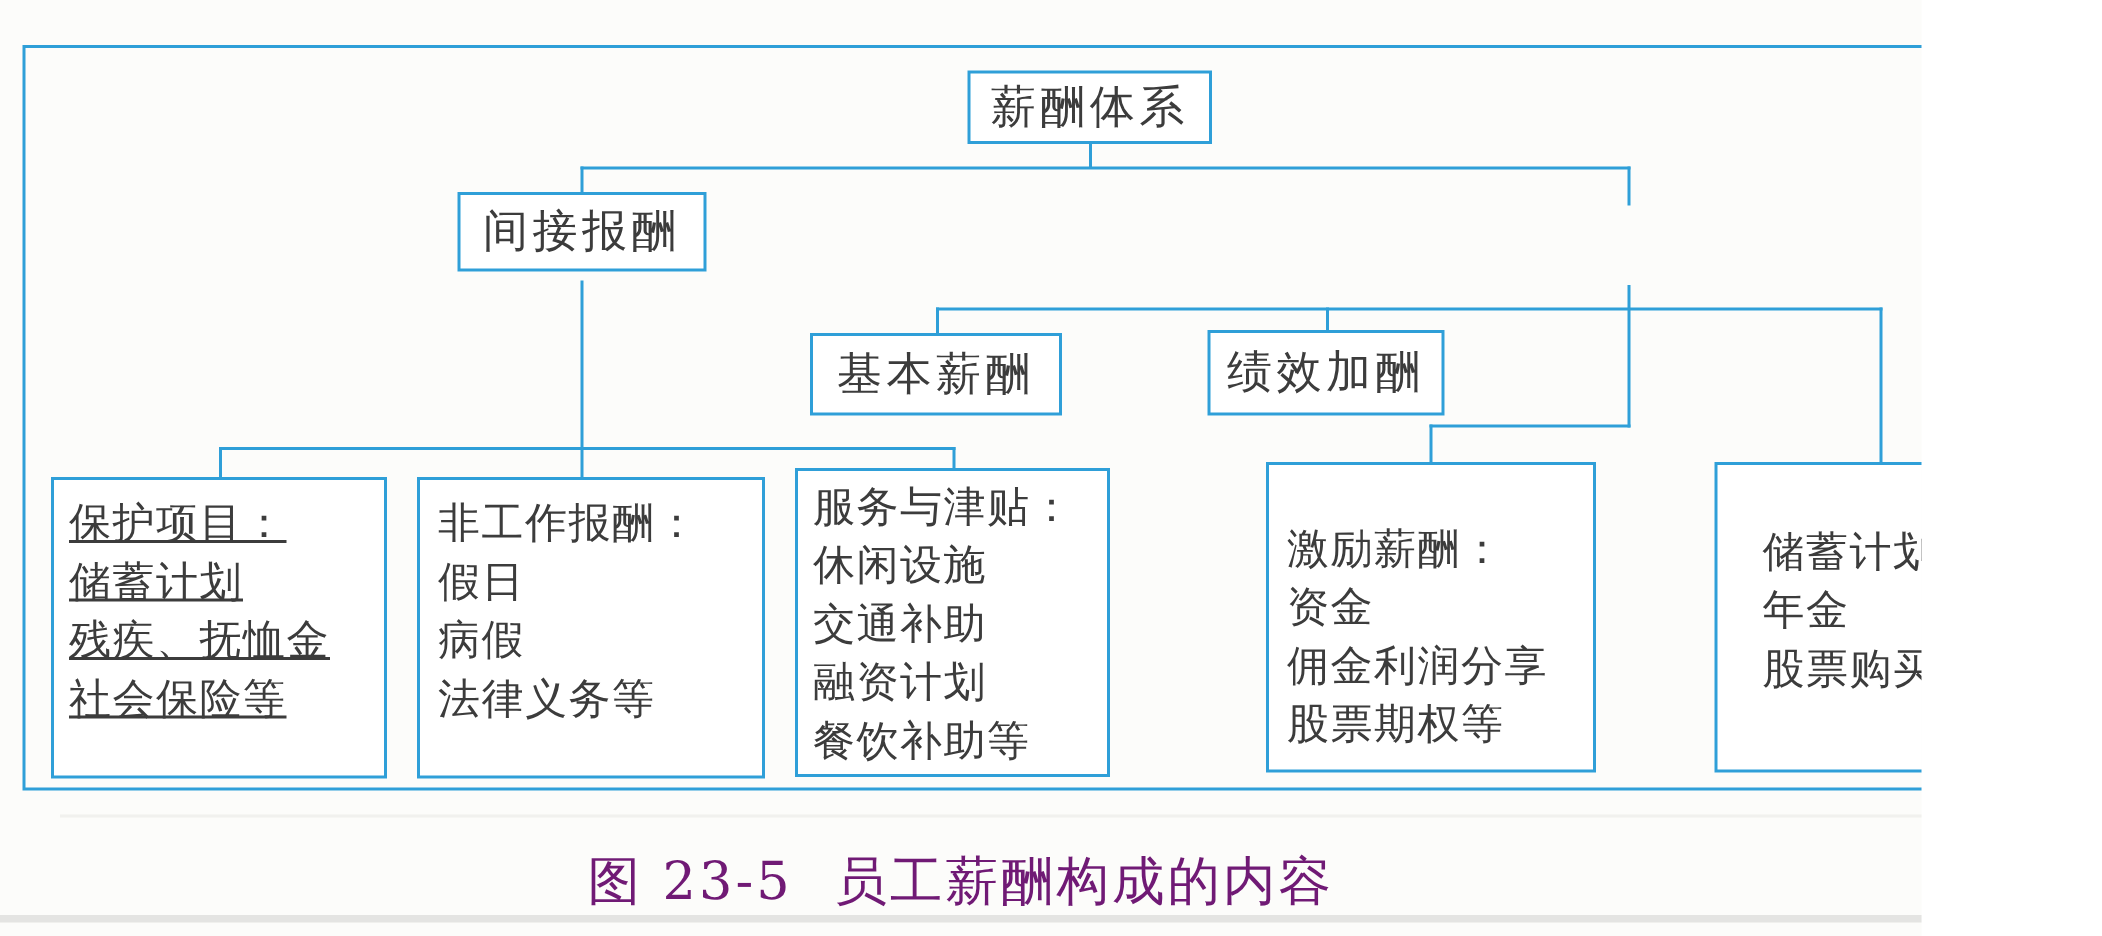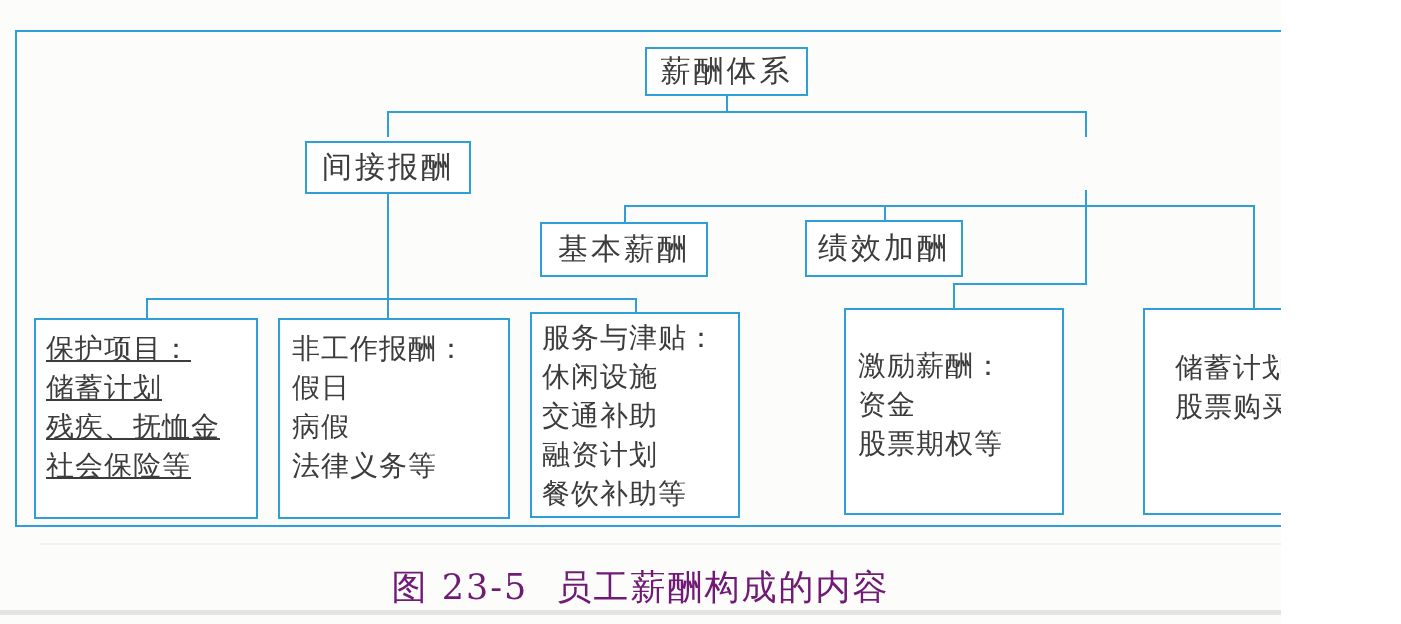--- a/index.html
+++ b/index.html
@@ -64,21 +64,21 @@
   <div class="line" style="left:1253px; top:205px; width:2px; height:105px;"></div>
 
   <div class="line" style="left:1085px; top:190px; width:2px; height:95px;"></div>
   <div class="line" style="left:953px; top:283px; width:134px; height:2px;"></div>
   <div class="line" style="left:953px; top:283px; width:2px;  height:27px;"></div>
 
   <div class="node" style="left:645px; top:47px; width:163px; height:49px;">
     <span>薪酬体系</span>
   </div>
 
-  <div class="node" style="left:305px; top:141px; width:166px; height:53px;">
+  <div class="node" style="left:305px; top:128px; width:166px; height:53px;">
     <span>间接报酬</span>
   </div>
 
 
   <div class="node" style="left:540px; top:222px; width:168px; height:55px;">
     <span>基本薪酬</span>
   </div>
 
   <div class="node" style="left:805px; top:220px; width:158px; height:57px;">
     <span>绩效加酬</span>
@@ -102,25 +102,27 @@
     <span class="ln">服务与津贴：</span>
     <span class="ln">休闲设施</span>
     <span class="ln">交通补助</span>
     <span class="ln">融资计划</span>
     <span class="ln">餐饮补助等</span>
   </div>
 
   <div class="leaf pad-d" style="left:844px; top:308px; width:220px; height:207px;">
     <span class="ln">激励薪酬：</span>
     <span class="ln">资金</span>
+    <span class="ln">佣金利润分享</span>
     <span class="ln">股票期权等</span>
   </div>
 
   <div class="leaf pad-e" style="left:1143px; top:308px; width:220px; height:207px;">
     <span class="ln">储蓄计划</span>
+    <span class="ln">年金</span>
     <span class="ln">股票购买</span>
   </div>
 
   <div class="caption">
     <span class="fig-no">图 23-5</span><span>员工薪酬构成的内容</span>
   </div>
 
   <div class="artifact" style="left:40px; top:543px; width:1346px; height:2px; opacity:0.25;"></div>
   <div class="artifact" style="left:0px; top:610px; width:1401px; height:5px; opacity:0.55;"></div>
 

